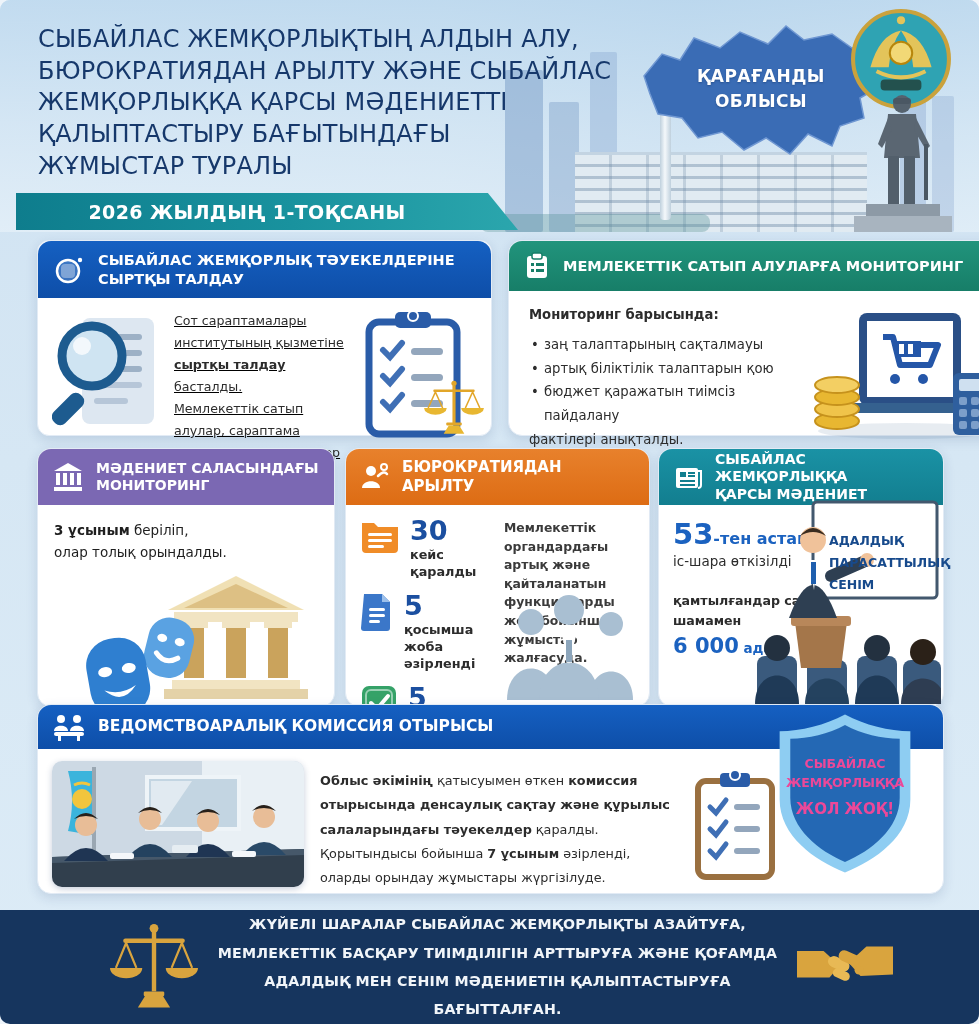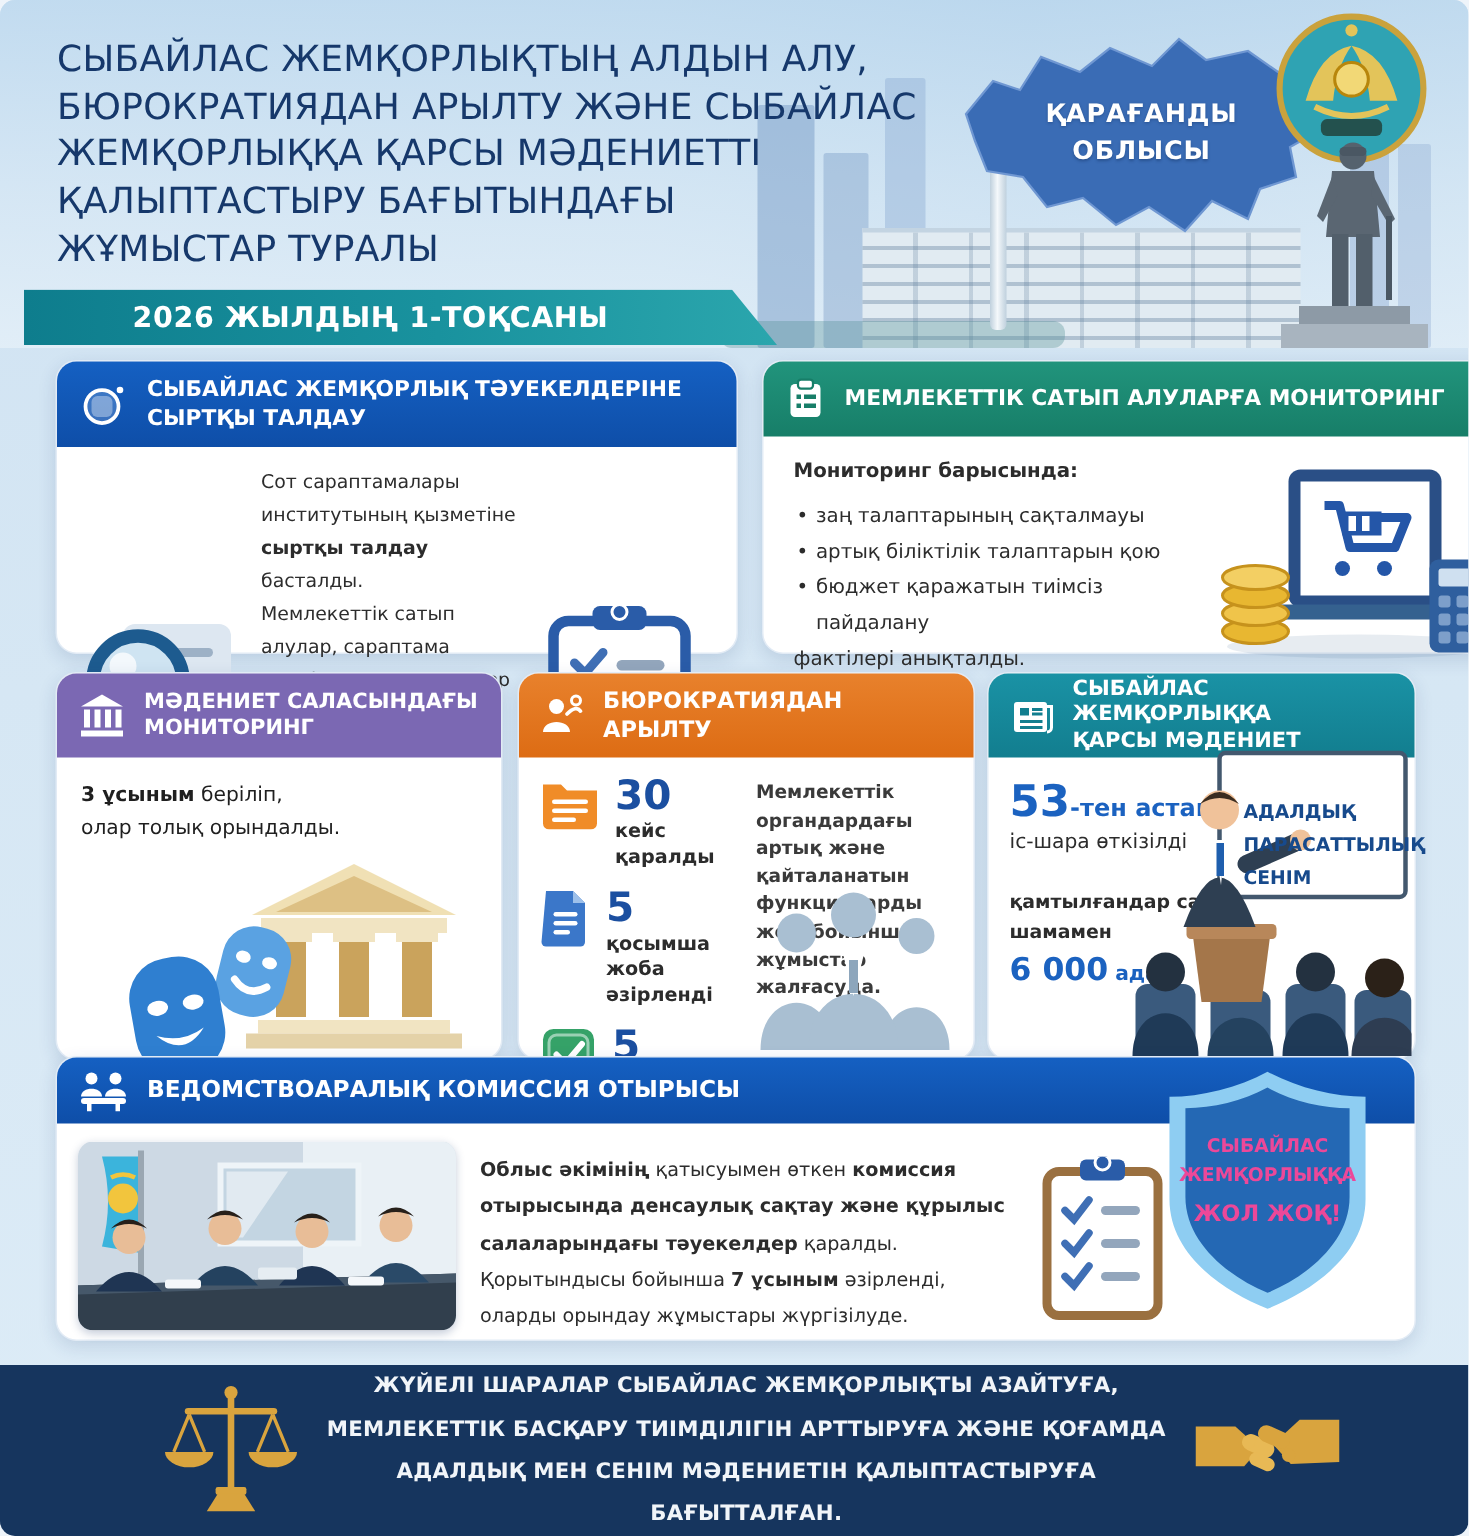--- a/index.html
+++ b/index.html
@@ -38,34 +38,34 @@
   .card{position:absolute;background:#ffffff;border-radius:14px;border:1px solid #e2ebf5;
     box-shadow:0 4px 12px rgba(30,60,110,.14);}
   .card-head{display:flex;align-items:center;gap:12px;padding:0 14px;color:#fff;font-weight:bold;
     border-radius:13px 13px 0 0;}
   .card-head .ht{line-height:1.25;}
   .c-blue{background:linear-gradient(180deg,#1560c2,#0e4ea8);}
   .c-green{background:linear-gradient(180deg,#21947c,#177e68);}
   .c-purple{background:linear-gradient(180deg,#82six,#7b68b3);background:#7b68b3;}
   .c-orange{background:linear-gradient(180deg,#e8812c,#dd6c14);}
   .c-teal{background:linear-gradient(180deg,#1a92a5,#127e8f);}
-  .card1{left:37px;top:240px;width:455px;height:196px;}
+  .card1{left:37px;top:240px;width:455px;height:196px;border-radius:12px;}
   .card1 .card-head{height:57px;font-size:14.5px;}
   .card2{left:508px;top:240px;width:504px;height:196px;}
   .card2 .card-head{height:50px;font-size:14.5px;}
   .card3{left:37px;top:448px;width:298px;height:259px;}
   .card3 .card-head{height:56px;font-size:14px;}
   .card4{left:345px;top:448px;width:305px;height:259px;}
   .card4 .card-head{height:56px;font-size:15px;}
   .card5{left:658px;top:448px;width:286px;height:259px;}
   .card5 .card-head{height:56px;font-size:14px;}
   .card6{left:37px;top:704px;width:907px;height:190px;}
   .card6 .card-head{height:44px;font-size:15.5px;}
   .hicon{flex:0 0 auto;display:flex;align-items:center;justify-content:center;}
-  .body1{display:flex;align-items:flex-end;gap:10px;padding:12px 12px 10px 14px;}
+  .body1{display:flex;align-items:flex-start;gap:10px;padding:12px 12px 10px 14px;text-decoration:underline;}
   .doc-mag{position:relative;width:112px;height:122px;flex:0 0 auto;}
   .t1{font-size:12.6px;color:#2c2c2c;line-height:1.75;flex:1;}
   .clip-scales{position:relative;width:118px;height:128px;flex:0 0 auto;}
   .clip-scales .scales-mini{position:absolute;right:-6px;bottom:-4px;}
   .body2{display:flex;gap:8px;padding:12px 10px 8px 20px;}
   .t2{font-size:13.2px;color:#2c2c2c;line-height:1.8;flex:1;}
   .t2 .lead{font-weight:bold;margin-bottom:6px;}
   .bullet{position:relative;padding-left:15px;}
   .bullet::before{content:'•';position:absolute;left:2px;color:#2c2c2c;}
   .shop-ill{position:relative;width:190px;height:138px;flex:0 0 auto;}

